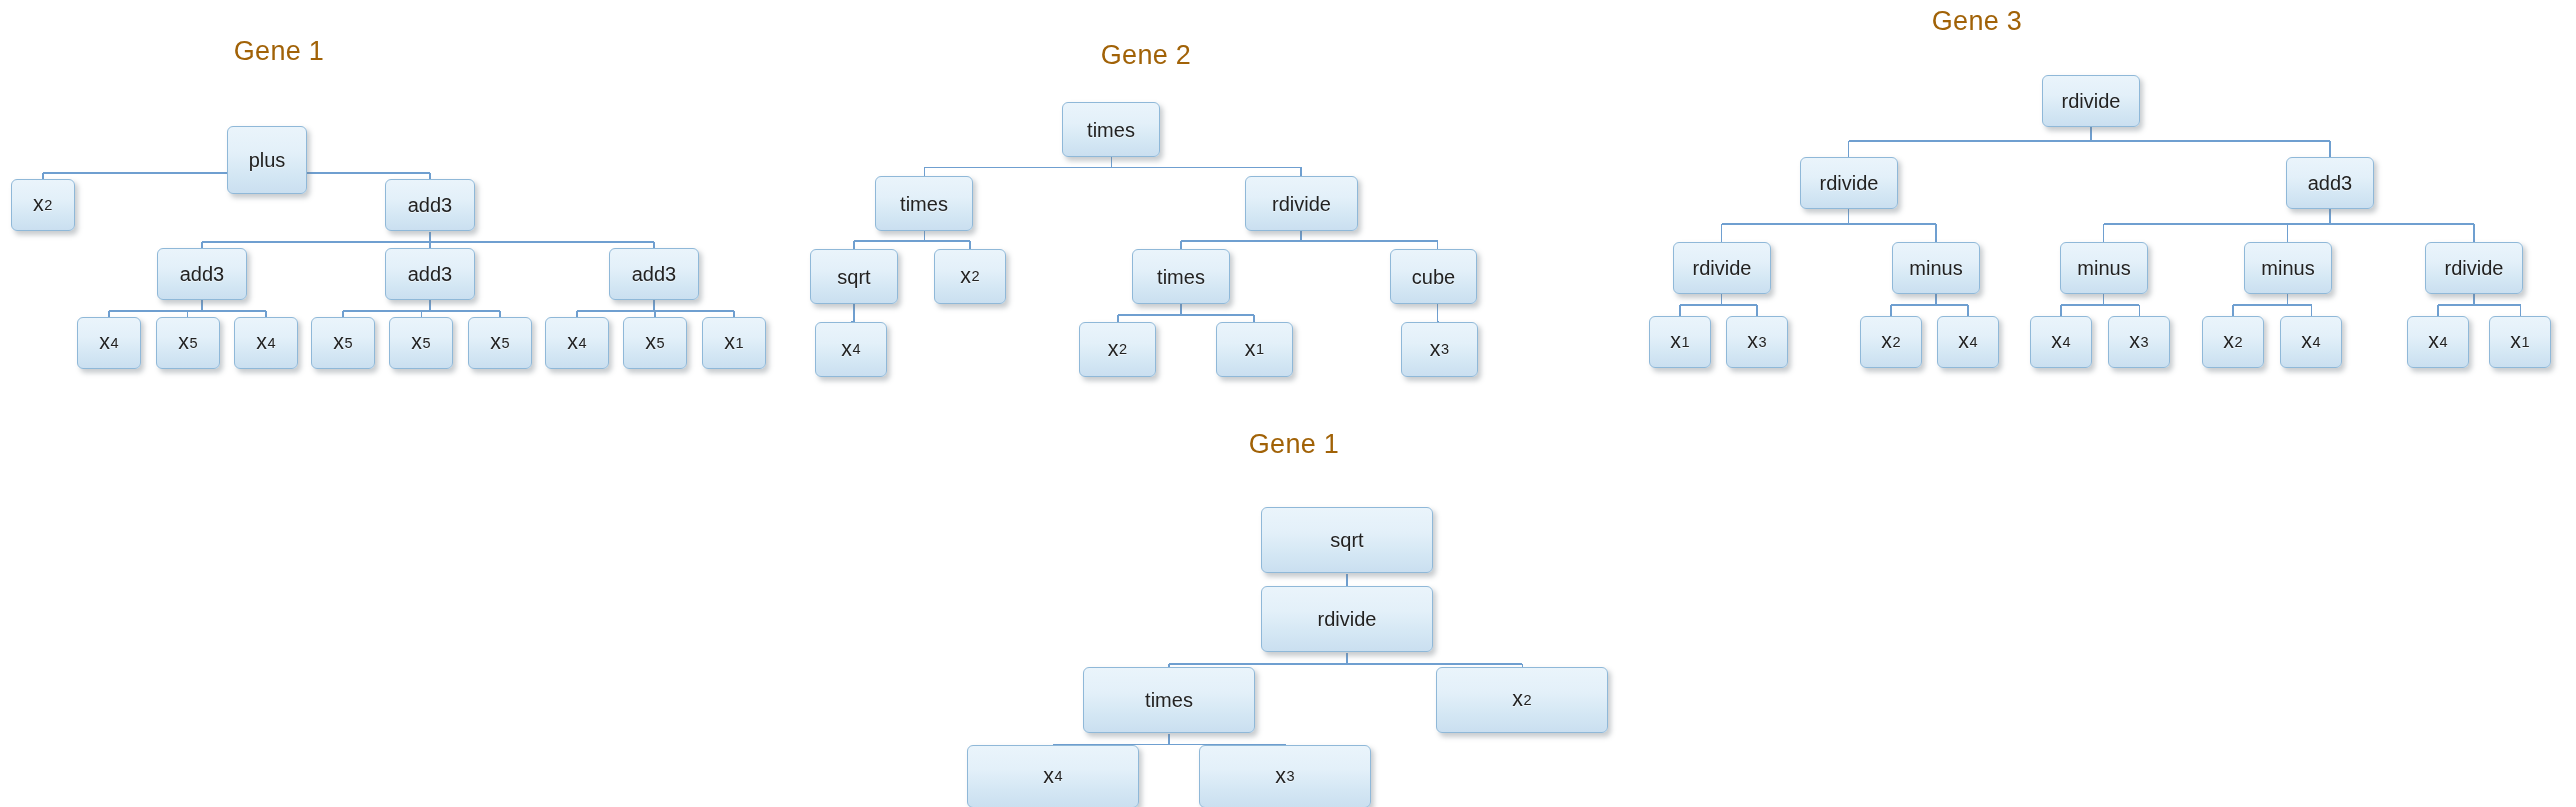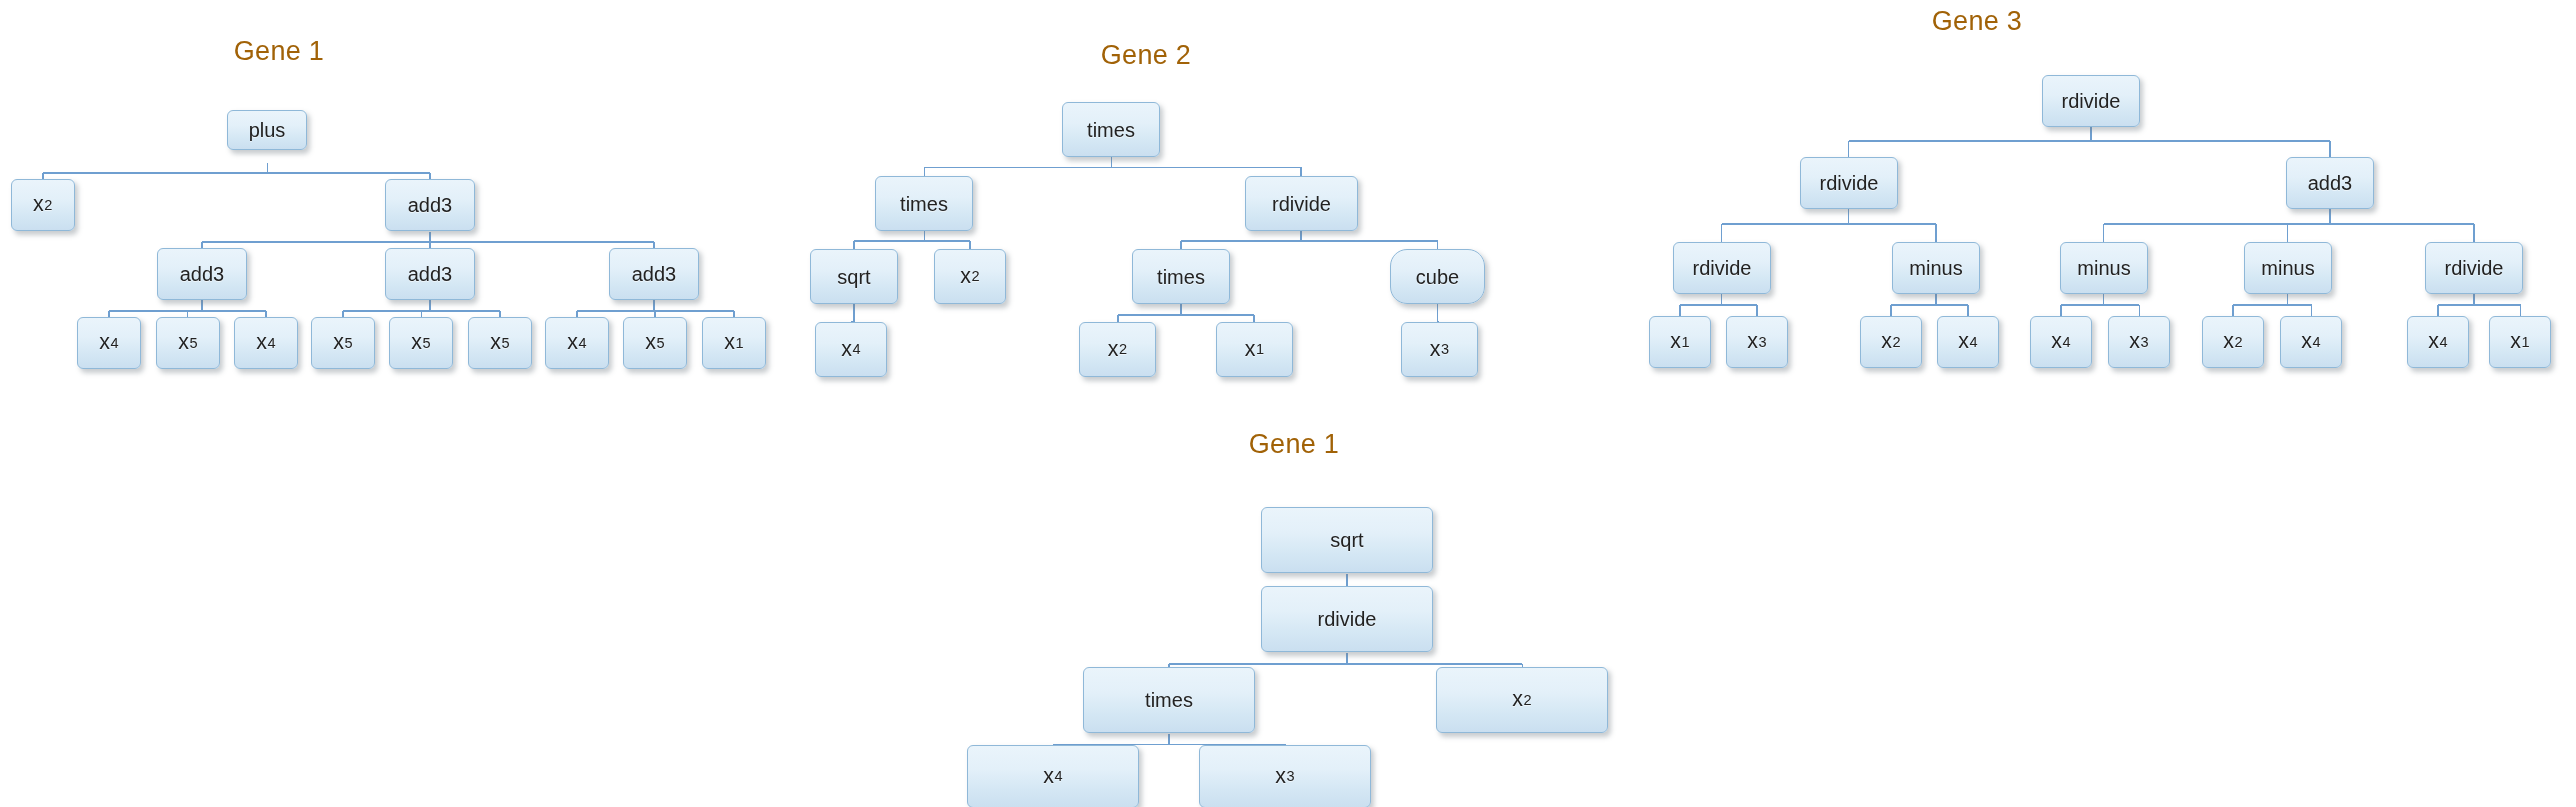--- a/index.html
+++ b/index.html
@@ -153,21 +153,21 @@
       <line x1="2270" y1="1100" x2="2270" y2="1118" stroke="#6f9fd0" stroke-width="3" shape-rendering="crispEdges"></line>
       <line x1="1970" y1="1118" x2="2565" y2="1118" stroke="#6f9fd0" stroke-width="3" shape-rendering="crispEdges"></line>
       <line x1="1970" y1="1118" x2="1970" y2="1124" stroke="#6f9fd0" stroke-width="3" shape-rendering="crispEdges"></line>
       <line x1="2565" y1="1118" x2="2565" y2="1124" stroke="#6f9fd0" stroke-width="3" shape-rendering="crispEdges"></line>
       <line x1="1970" y1="1236" x2="1970" y2="1254" stroke="#6f9fd0" stroke-width="3" shape-rendering="crispEdges"></line>
       <line x1="1775" y1="1254" x2="2165" y2="1254" stroke="#6f9fd0" stroke-width="3" shape-rendering="crispEdges"></line>
       <line x1="1775" y1="1254" x2="1775" y2="1255" stroke="#6f9fd0" stroke-width="3" shape-rendering="crispEdges"></line>
       <line x1="2165" y1="1254" x2="2165" y2="1255" stroke="#6f9fd0" stroke-width="3" shape-rendering="crispEdges"></line>
     </svg>
   <div id="node-layer">
-      <div class="node" style="left: 227px; top: 110px; width: 80px; height: 40px;">
+      <div class="node" style="left: 227px; top: 126px; width: 80px; height: 68px;">
         <span class="var-base">plus</span>
       </div>
       <div class="node leaf" style="left: 10.7px; top: 179px; width: 64px; height: 52px;">
         <span class="var-base">x</span>
         <span class="var-sub">2</span>
       </div>
       <div class="node" style="left: 385px; top: 179px; width: 90px; height: 52px;">
         <span class="var-base">add3</span>
       </div>
       <div class="node" style="left: 157px; top: 248px; width: 90px; height: 52px;">
@@ -239,21 +239,21 @@
         <span class="var-base">times</span>
       </div>
       <div class="node leaf" style="left: 1079px; top: 322px; width: 77px; height: 55px;">
         <span class="var-base">x</span>
         <span class="var-sub">2</span>
       </div>
       <div class="node leaf" style="left: 1216px; top: 322px; width: 77px; height: 55px;">
         <span class="var-base">x</span>
         <span class="var-sub">1</span>
       </div>
-      <div class="node" style="left: 1390px; top: 249px; width: 95px; height: 55px; border-radius: 17px;">
+      <div class="node" style="left: 1390px; top: 249px; width: 87px; height: 55px;">
         <span class="var-base">cube</span>
       </div>
       <div class="node leaf" style="left: 1401px; top: 322px; width: 77px; height: 55px;">
         <span class="var-base">x</span>
         <span class="var-sub">3</span>
       </div>
       <div class="node" style="left: 2042px; top: 75px; width: 98px; height: 52px;">
         <span class="var-base">rdivide</span>
       </div>
       <div class="node" style="left: 1800px; top: 157px; width: 98px; height: 52px;">

